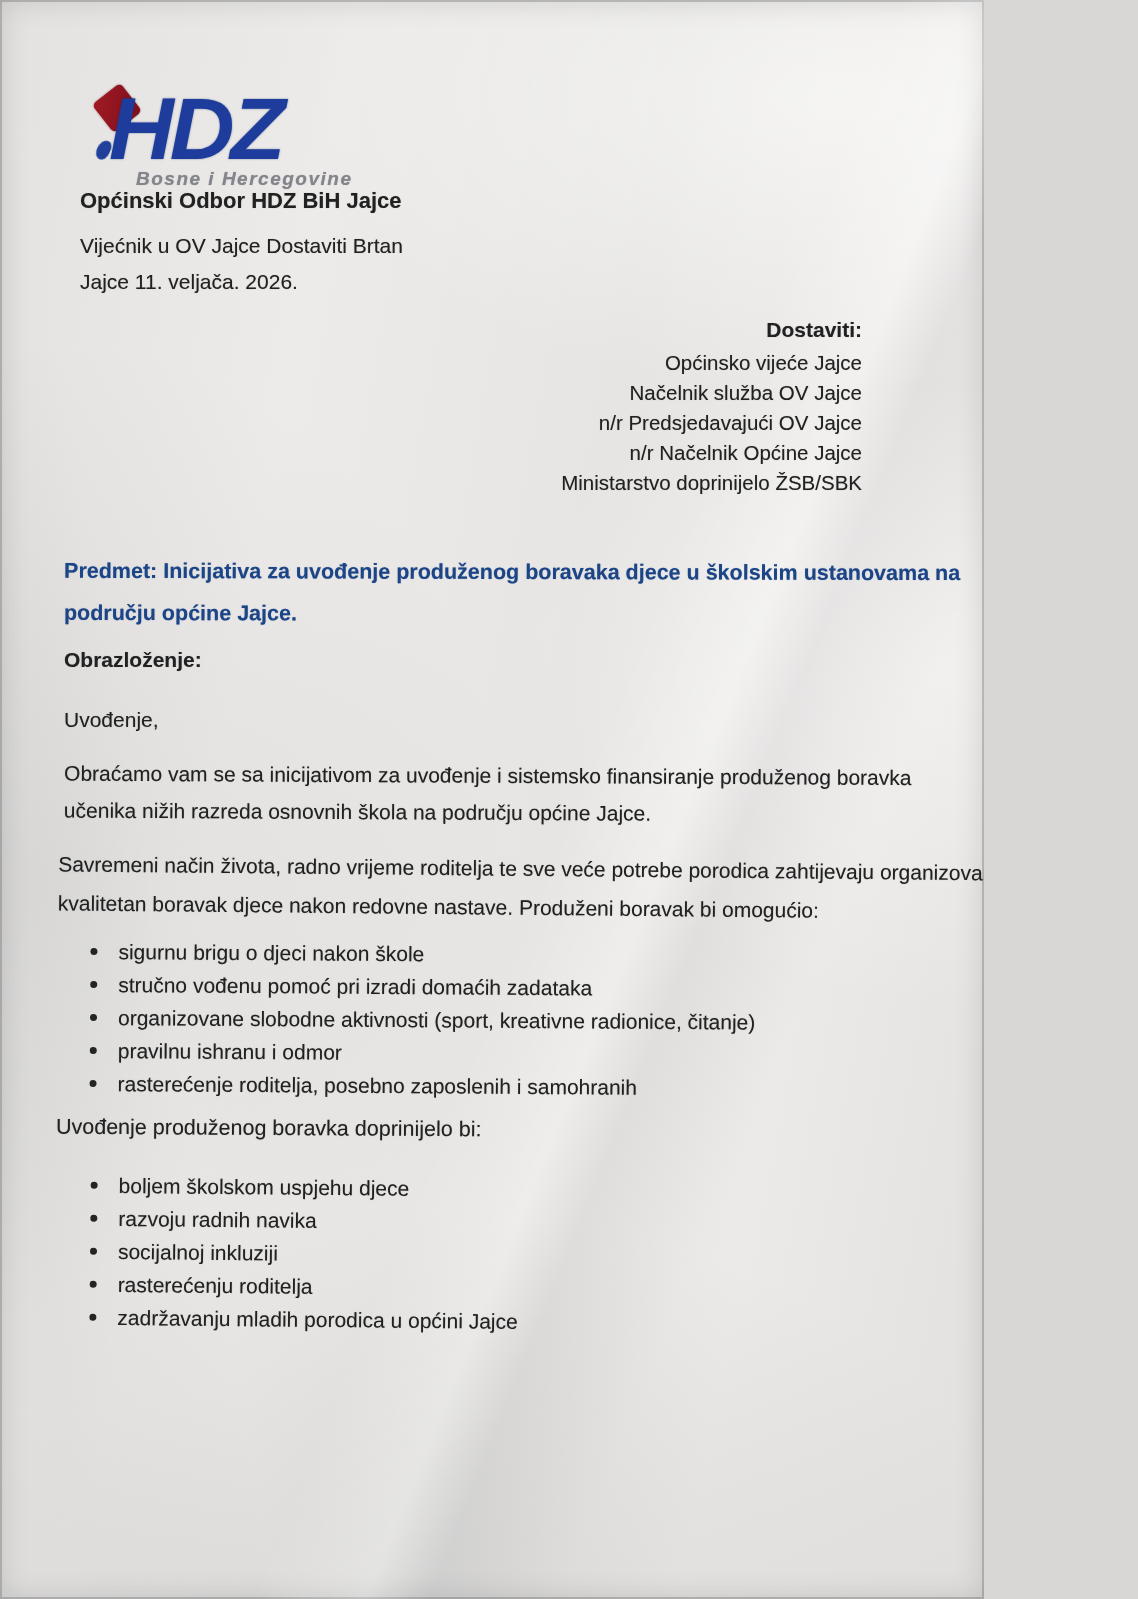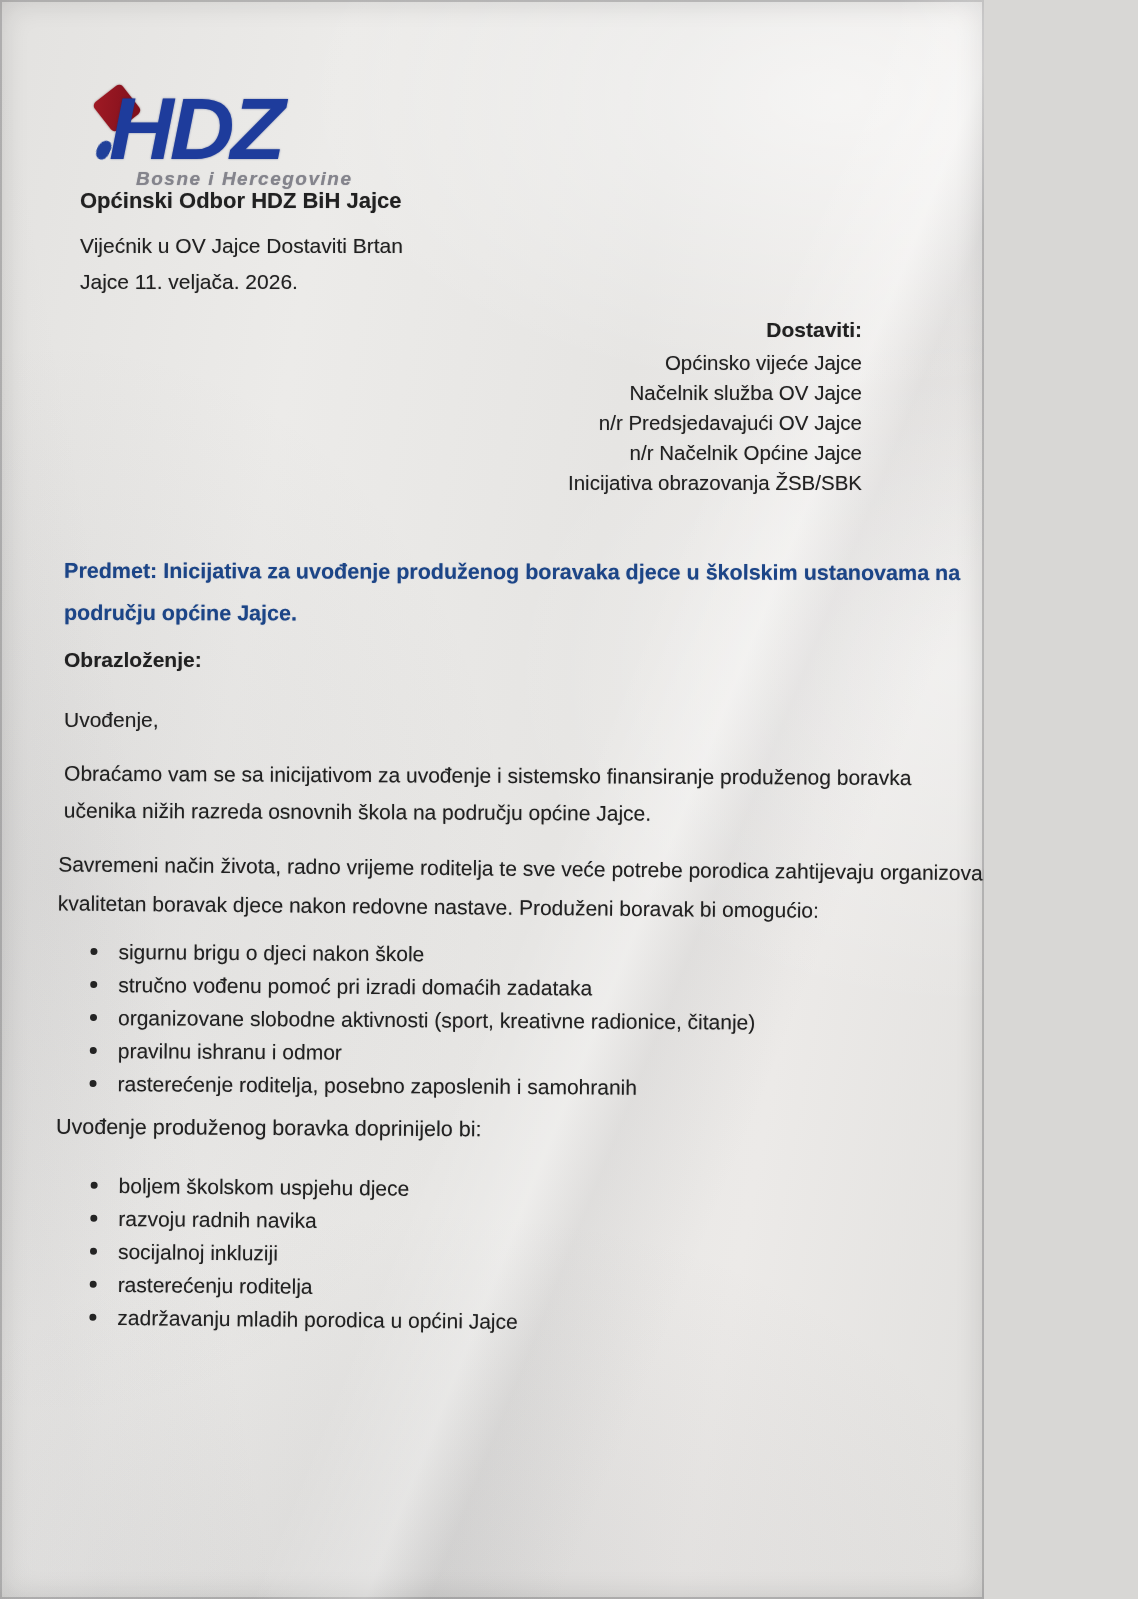--- a/index.html
+++ b/index.html
@@ -154,21 +154,21 @@
   <div class="blk txt org-line">Općinski Odbor HDZ BiH Jajce</div>
   <div class="blk txt sender">Vijećnik u OV Jajce Dostaviti Brtan</div>
   <div class="blk txt date-line">Jajce 11. veljača. 2026.</div>
 
   <div class="blk recipients">
     <div class="txt r-head">Dostaviti:</div>
     <div class="txt r-item">Općinsko vijeće Jajce</div>
     <div class="txt r-item">Načelnik služba OV Jajce</div>
     <div class="txt r-item">n/r Predsjedavajući OV Jajce</div>
     <div class="txt r-item">n/r Načelnik Općine Jajce</div>
-    <div class="txt r-item">Inicijativa obrazovanja ŽSB/SBK</div>
+    <div class="txt r-item">Ministarstvo doprinijelo ŽSB/SBK</div>
   </div>
 
   <div class="blk subject">
     <div>Predmet: Inicijativa za uvođenje produženog boravaka djece u školskim ustanovama na</div>
     <div>području općine Jajce.</div>
   </div>
 
   <div class="blk txt obrazlozenje">Obrazloženje:</div>
   <div class="blk txt postovani">Uvođenje,</div>
   <div class="blk txt para1">Obraćamo vam se sa inicijativom za uvođenje i sistemsko finansiranje produženog boravka učenika nižih razreda osnovnih škola na području općine Jajce.</div>

